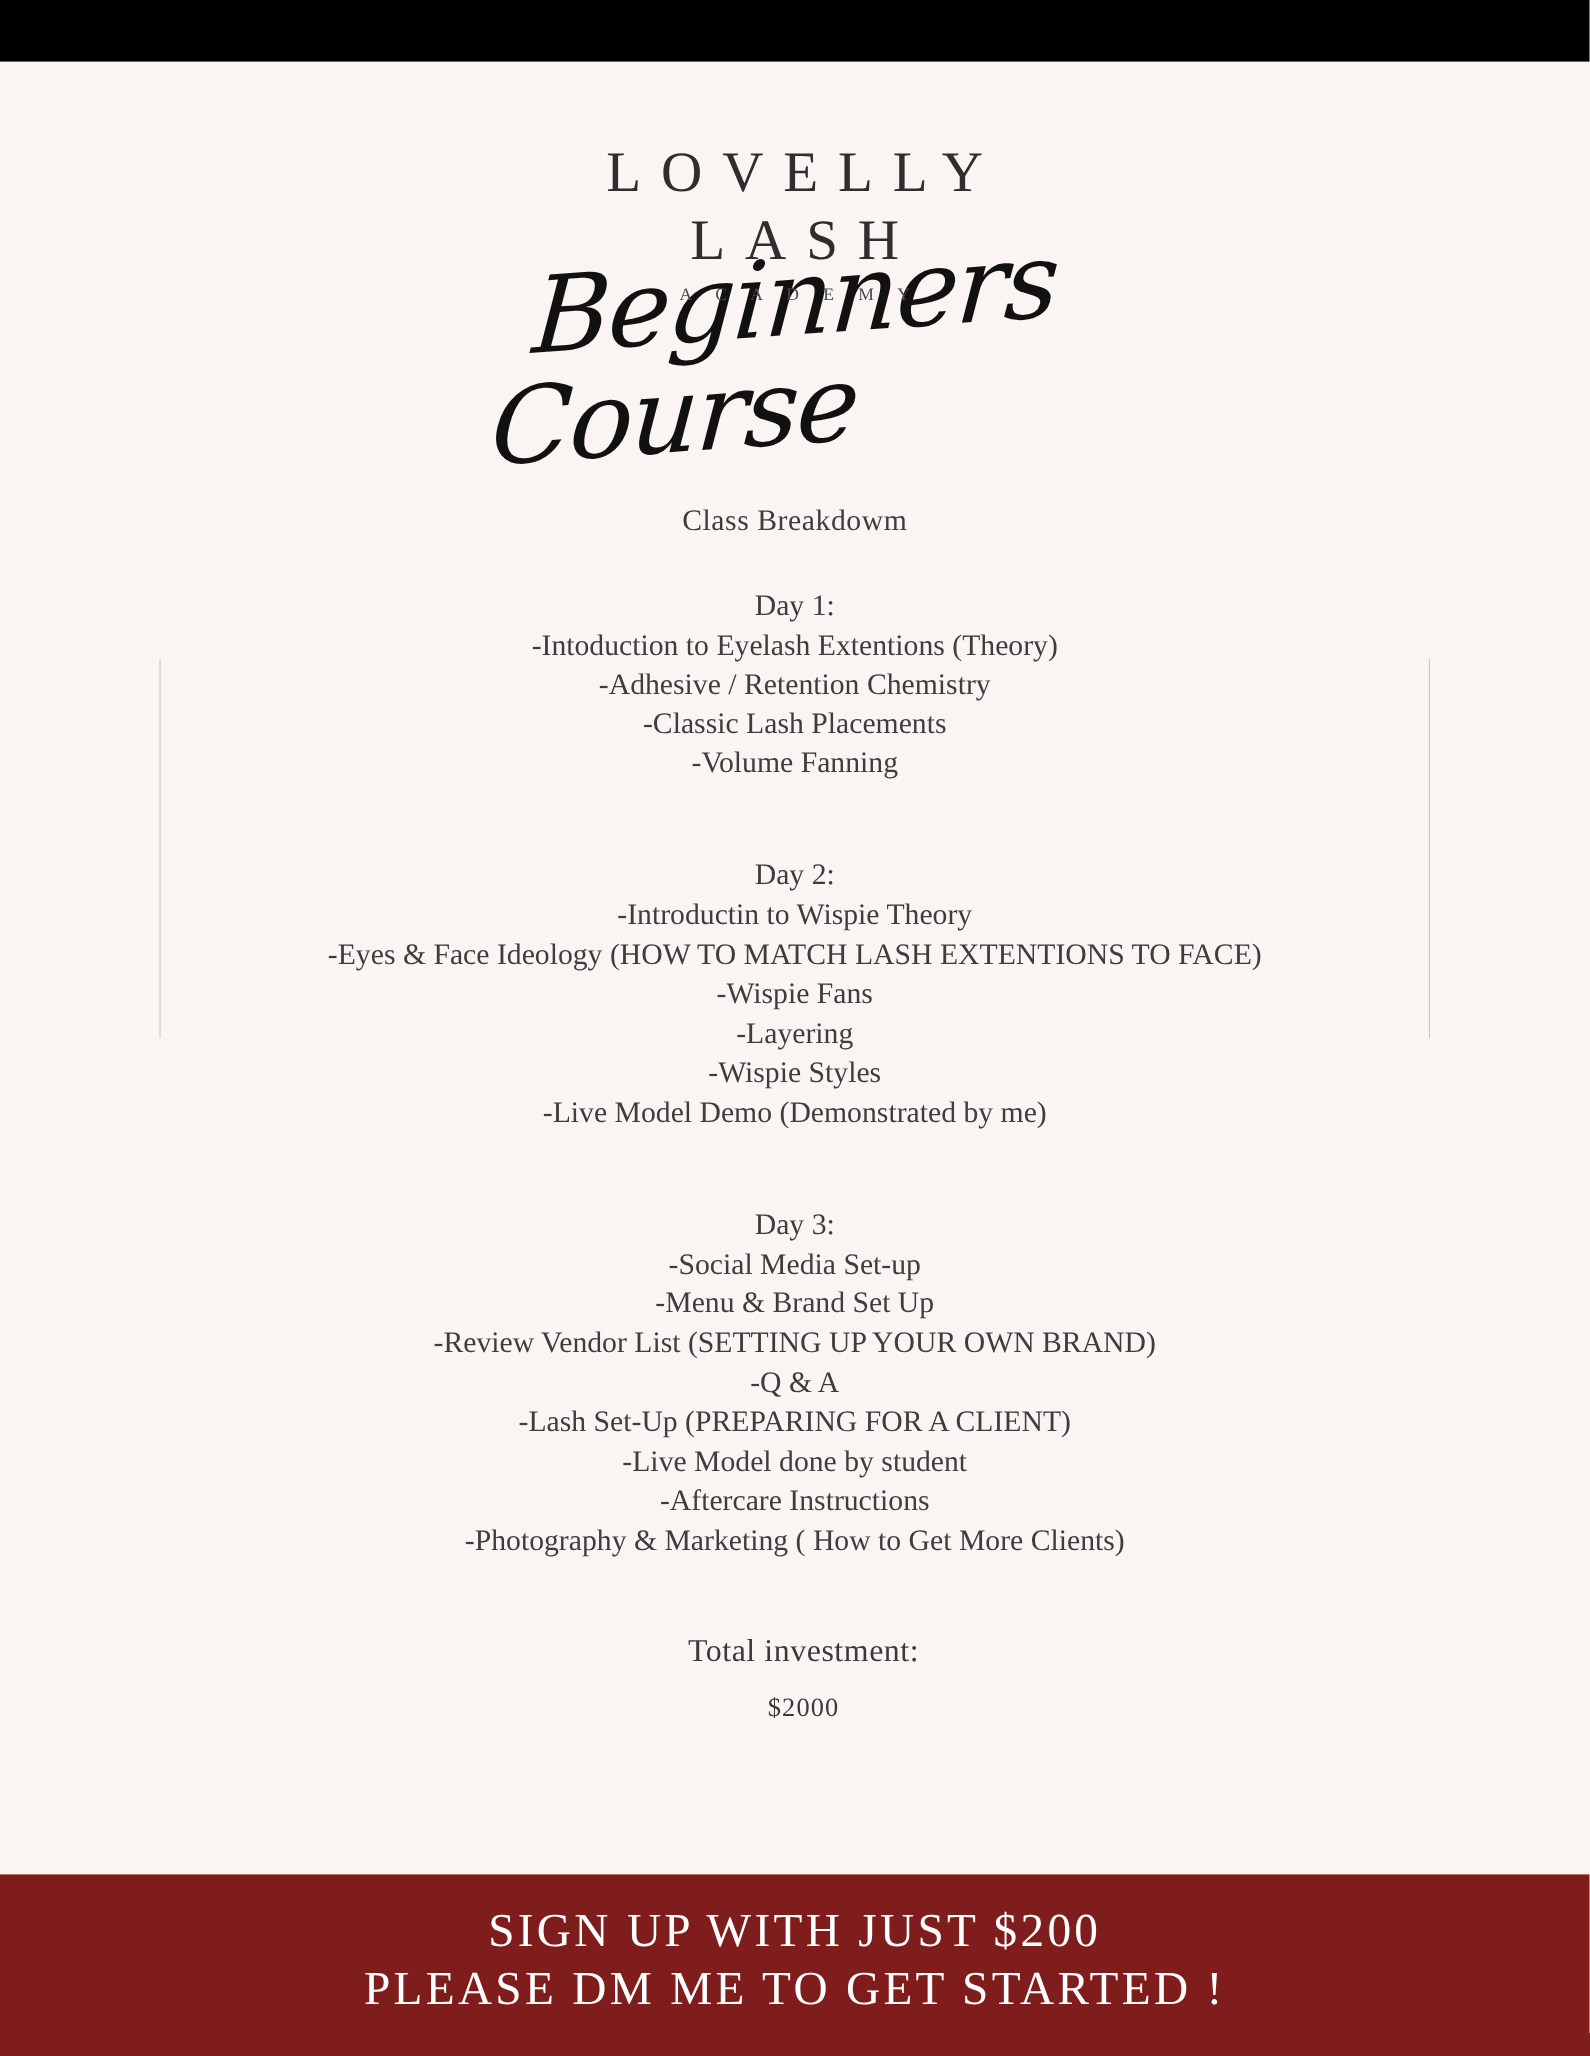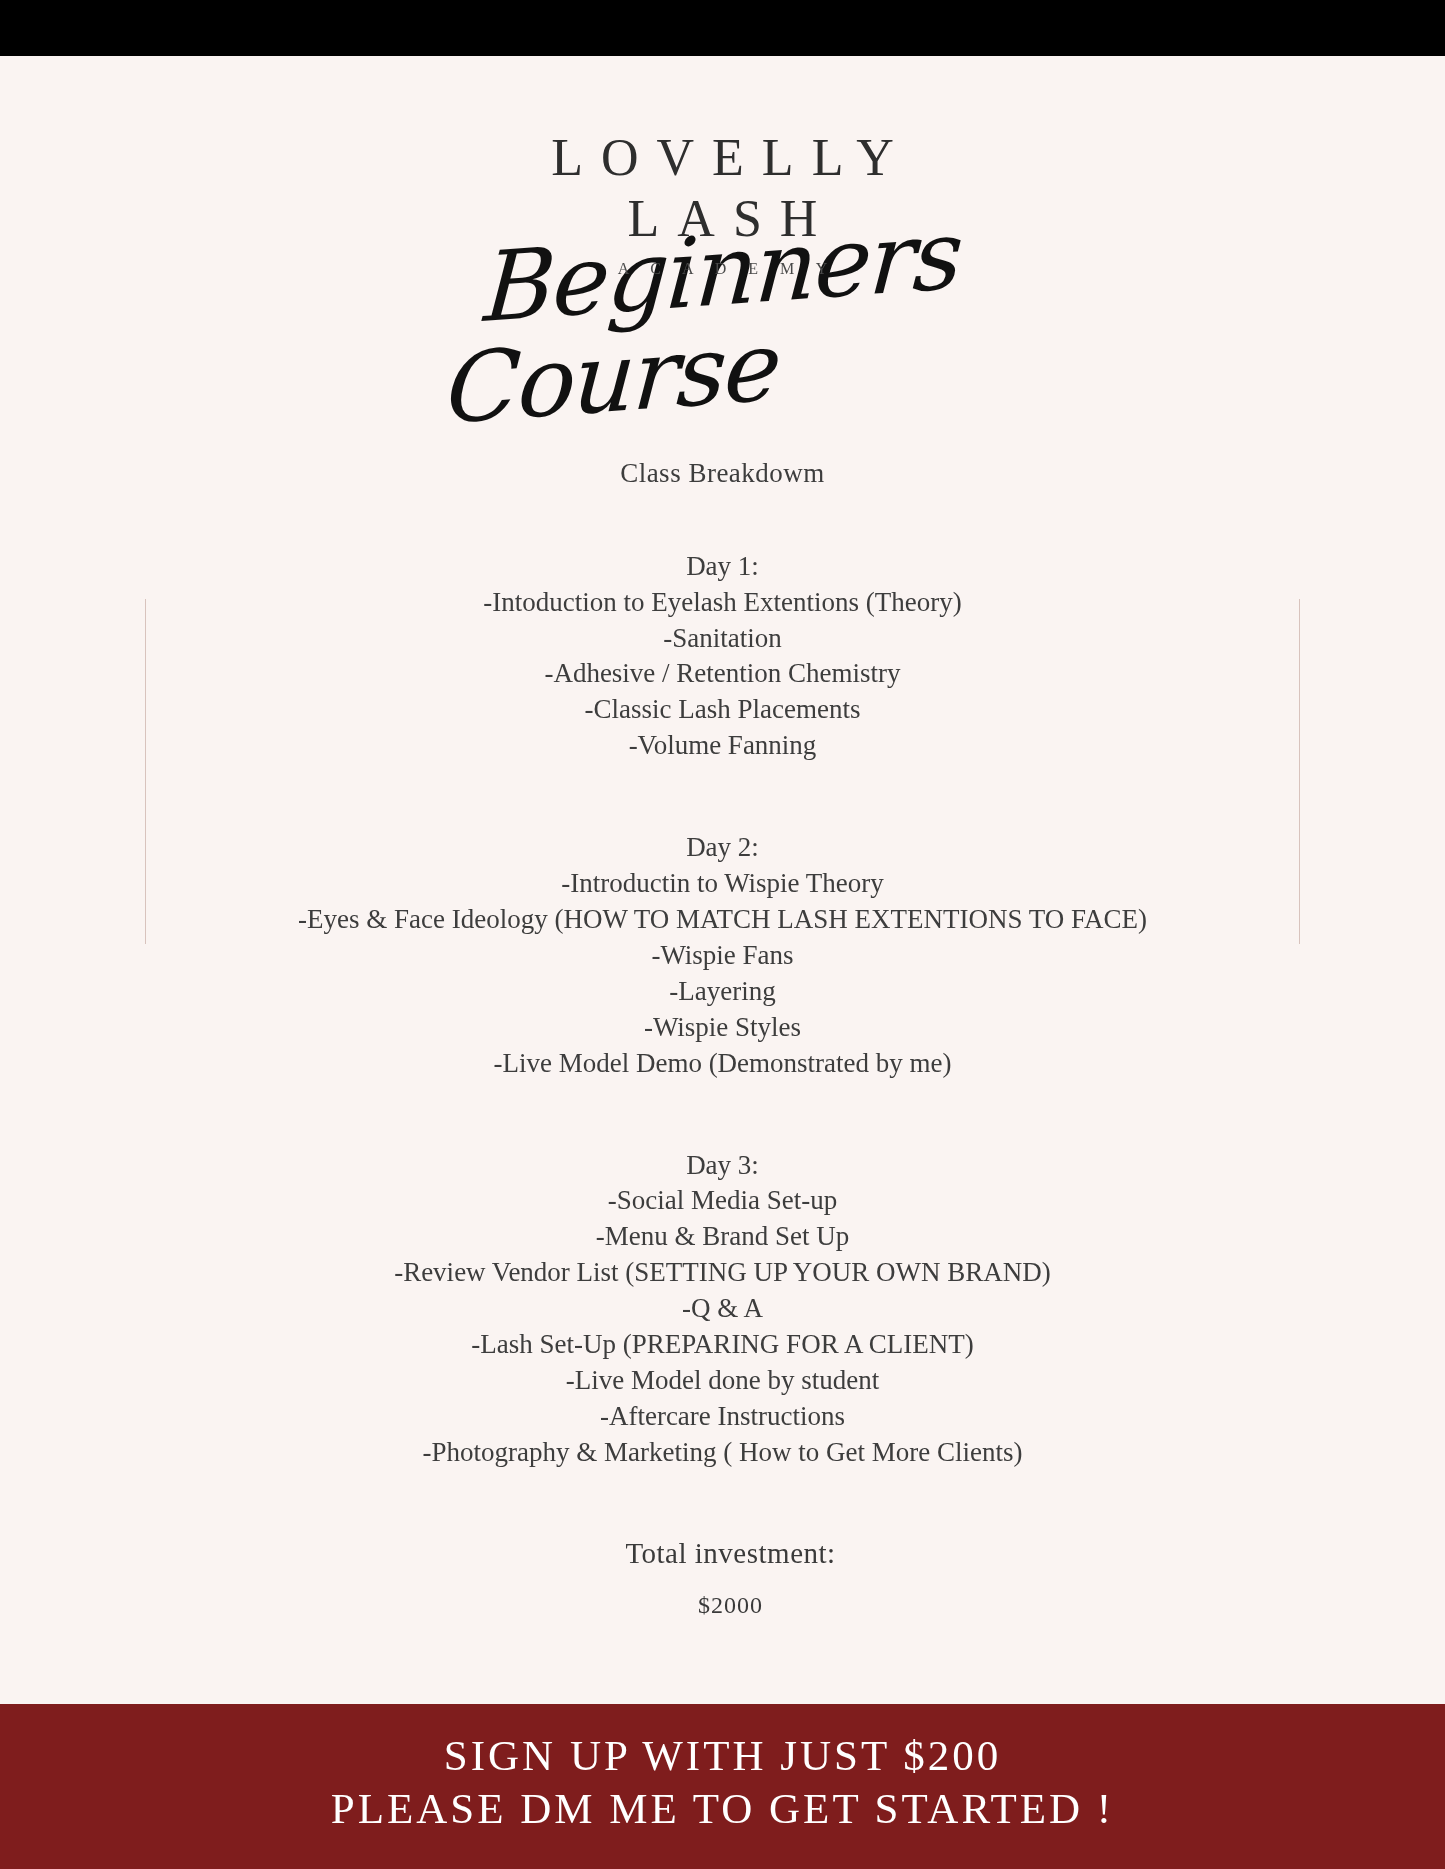--- a/index.html
+++ b/index.html
@@ -129,21 +129,21 @@
     z-index: 2;
     width: 100%;
     text-align: center;
     margin-top: 52px;
     font-family: "Liberation Serif", serif;
     color: #3d3d3d;
   }
   .breakdown-title {
     font-size: 27px;
     letter-spacing: 0.5px;
-    margin-bottom: 60px;
+    margin-bottom: 44px;
   }
   .day-group {
     margin-bottom: 66px;
   }
   .day-title {
     font-size: 27px;
     line-height: 1.33;
   }
   .day-item {
     font-size: 27px;
@@ -192,21 +192,20 @@
         <div class="script-2">Course</div>
       </div>
     </div>
 
     <div class="body-block">
       <div class="breakdown-title">Class Breakdowm</div>
 
       <div class="day-group">
         <div class="day-title">Day 1:</div>
         <div class="day-item">-Intoduction to Eyelash Extentions (Theory)</div>
-        <div class="day-item">-Sanitation</div>
         <div class="day-item">-Adhesive / Retention Chemistry</div>
         <div class="day-item">-Classic Lash Placements</div>
         <div class="day-item">-Volume Fanning</div>
       </div>
 
       <div class="day-group">
         <div class="day-title">Day 2:</div>
         <div class="day-item">-Introductin to Wispie Theory</div>
         <div class="day-item">-Eyes &amp; Face Ideology (HOW TO MATCH LASH EXTENTIONS TO FACE)</div>
         <div class="day-item">-Wispie Fans</div>

